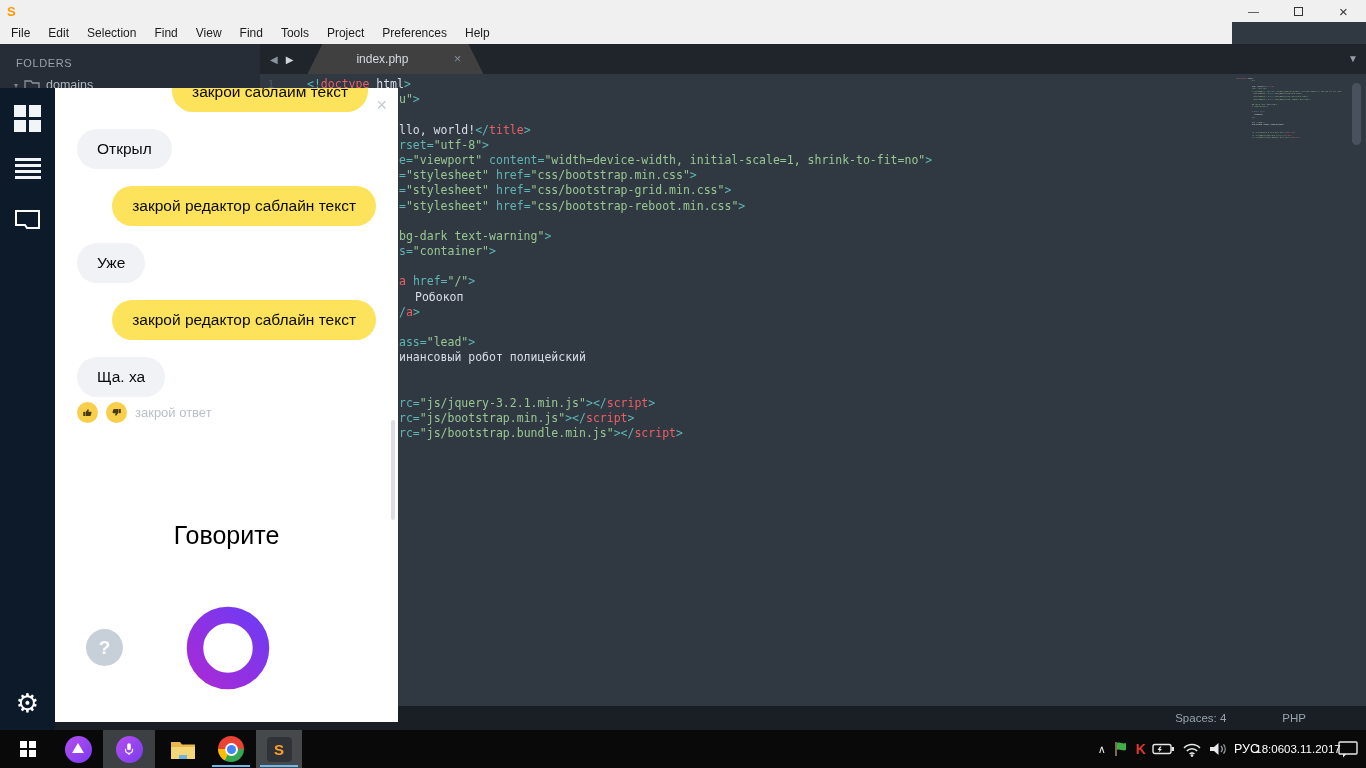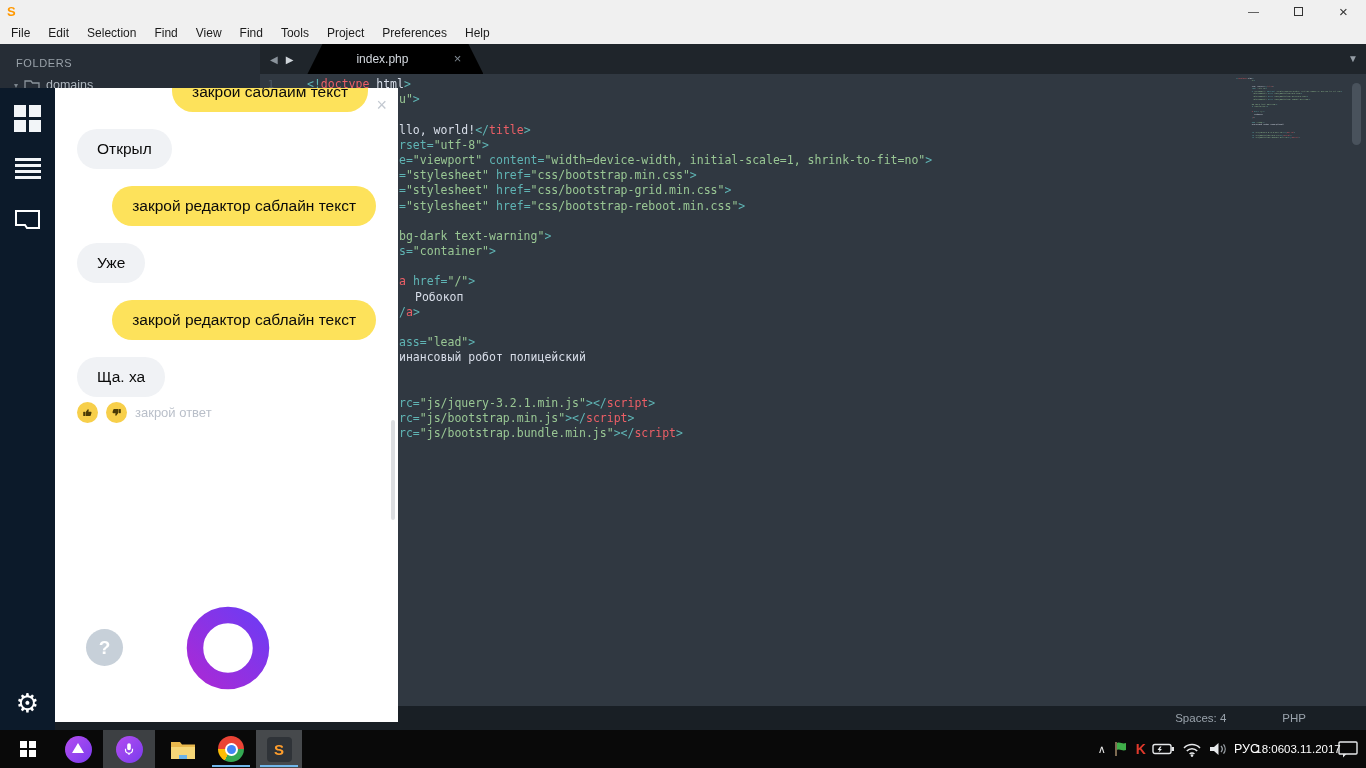--- a/index.html
+++ b/index.html
@@ -9,36 +9,36 @@
 
   
   .titlebar{position:absolute;left:0;top:0;width:1366px;height:22px;background:#f0f0f0;display:flex;align-items:center;padding-left:7px;gap:7px;z-index:10}
   .st-logo{color:#ff9800;font-weight:bold;font-size:13px;line-height:13px}
   .win-title{font-size:12px;color:#5a5a5a}
   .win-controls{position:absolute;right:0;top:0;height:22px;display:flex}
   .win-btn{width:45px;height:22px;display:flex;align-items:center;justify-content:center;font-size:11px;color:#333}
   .max-box{width:9px;height:9px;border:1px solid #333}
 
   
-  .menubar{position:absolute;left:0;top:22px;width:1366px;height:22px;background:#f0f0f0;display:flex;align-items:center;padding-left:2px;z-index:10}
+  .menubar{position:absolute;left:0;top:22px;width:1232px;height:22px;background:#f0f0f0;display:flex;align-items:center;padding-left:2px;z-index:10}
   .menu-item{font-size:12px;color:#1b1b1b;padding:0 9px}
 
   
   .main{position:absolute;left:0;top:44px;width:1366px;height:686px;background:#303841}
   .sublime-sidebar{position:absolute;left:0;top:0;width:260px;height:662px;background:#262d36}
   .folders-header{margin:13px 0 0 16px;font-size:11px;font-weight:normal;color:#99a1a9;letter-spacing:.6px}
   .folder-row{margin-top:9px;padding-left:14px;display:flex;align-items:center;gap:6px}
   .folder-caret{font-size:8px;color:#7b848c}
   .folder-label{font-size:12.5px;color:#aeb6be}
 
   .tabbar{position:absolute;left:260px;top:0;right:0;height:30px;background:#1f252b;display:flex;align-items:center}
   .tab-arrow{font-size:10px;padding:0 4px}
   .tab-arrow.back{color:#8a939b;margin-left:6px}
   .tab-arrow.fwd{color:#cfd5da}
-  .tab{position:relative;margin-left:10px;height:30px;width:176px;background:#000000;clip-path:polygon(15px 0,161px 0,176px 30px,0 30px);display:flex;align-items:center;justify-content:center}
+  .tab{position:relative;margin-left:10px;height:30px;width:176px;background:#404040;clip-path:polygon(15px 0,161px 0,176px 30px,0 30px);display:flex;align-items:center;justify-content:center}
   .tab-label{font-size:12px;color:#d5dae0;margin-right:26px}
   .tab-close{position:absolute;right:22px;top:7px;font-size:13px;color:#828c95}
   .tab-overflow{position:absolute;right:8px;top:9px;font-size:10px;color:#959da5}
 
   .code{position:absolute;left:260px;top:33px;right:0}
   .crow{position:relative;height:15.2px;font-family:"DejaVu Sans Mono",monospace;font-size:11.5px;line-height:15.2px;white-space:pre}
   .ln{position:absolute;left:0;width:14px;text-align:right;font-size:11px;color:#4b5663}
   .lc{position:absolute;top:0}
   .c-teal{color:#5fb4b4}.c-green{color:#99c794}.c-red{color:#ec5f66}.c-white{color:#d8dee9}
 
@@ -253,20 +253,21 @@
       <span class="thumb">
         <svg width="13" height="13" viewBox="0 0 20 20">
             <g fill="#4a3b05" transform="rotate(180 10 10)">
               <rect x="3.4" y="9" width="3" height="6.5" rx="1"></rect>
               <path d="M7 9.5 l3.2-4.2 c.6-.8 1.9-.2 1.7.8 l-.5 2.7 h3.4 c.9 0 1.6.9 1.3 1.8 l-1.2 3.9 c-.2.6-.8 1-1.4 1 H7 z"></path>
             </g>
           </svg>
       </span>
       <span class="rating-text">закрой ответ</span>
     </div>
+    <div class="listen">Говорите</div>
     <div class="help-circle">
         <span>?</span>
       </div>
     <svg class="ring" width="86" height="86" viewBox="0 0 86 86">
       <defs>
           <linearGradient id="rg" x1="0" y1="1" x2="1" y2="0">
         <stop offset="0" stop-color="#a82ad6"></stop>
             <stop offset="1" stop-color="#6f3bf3"></stop>
       </linearGradient>
         </defs>

